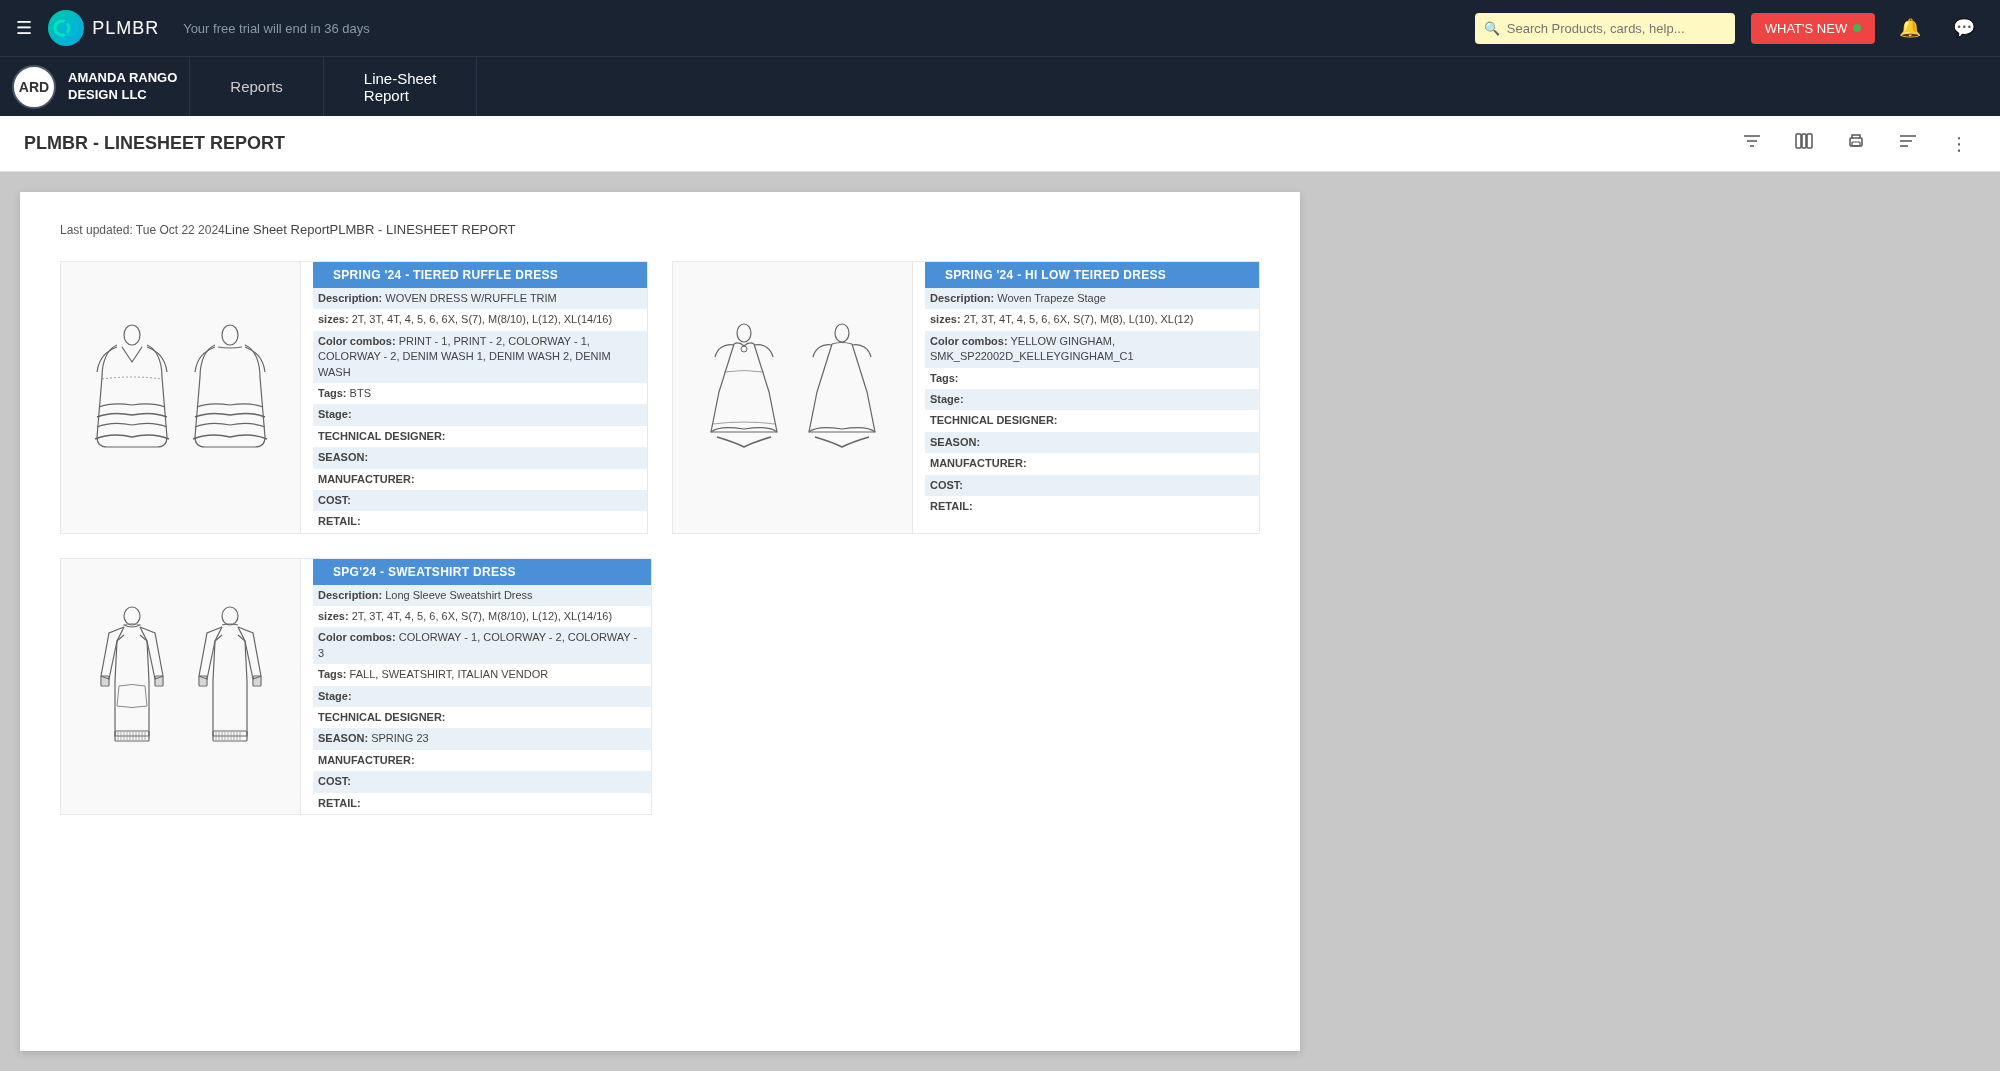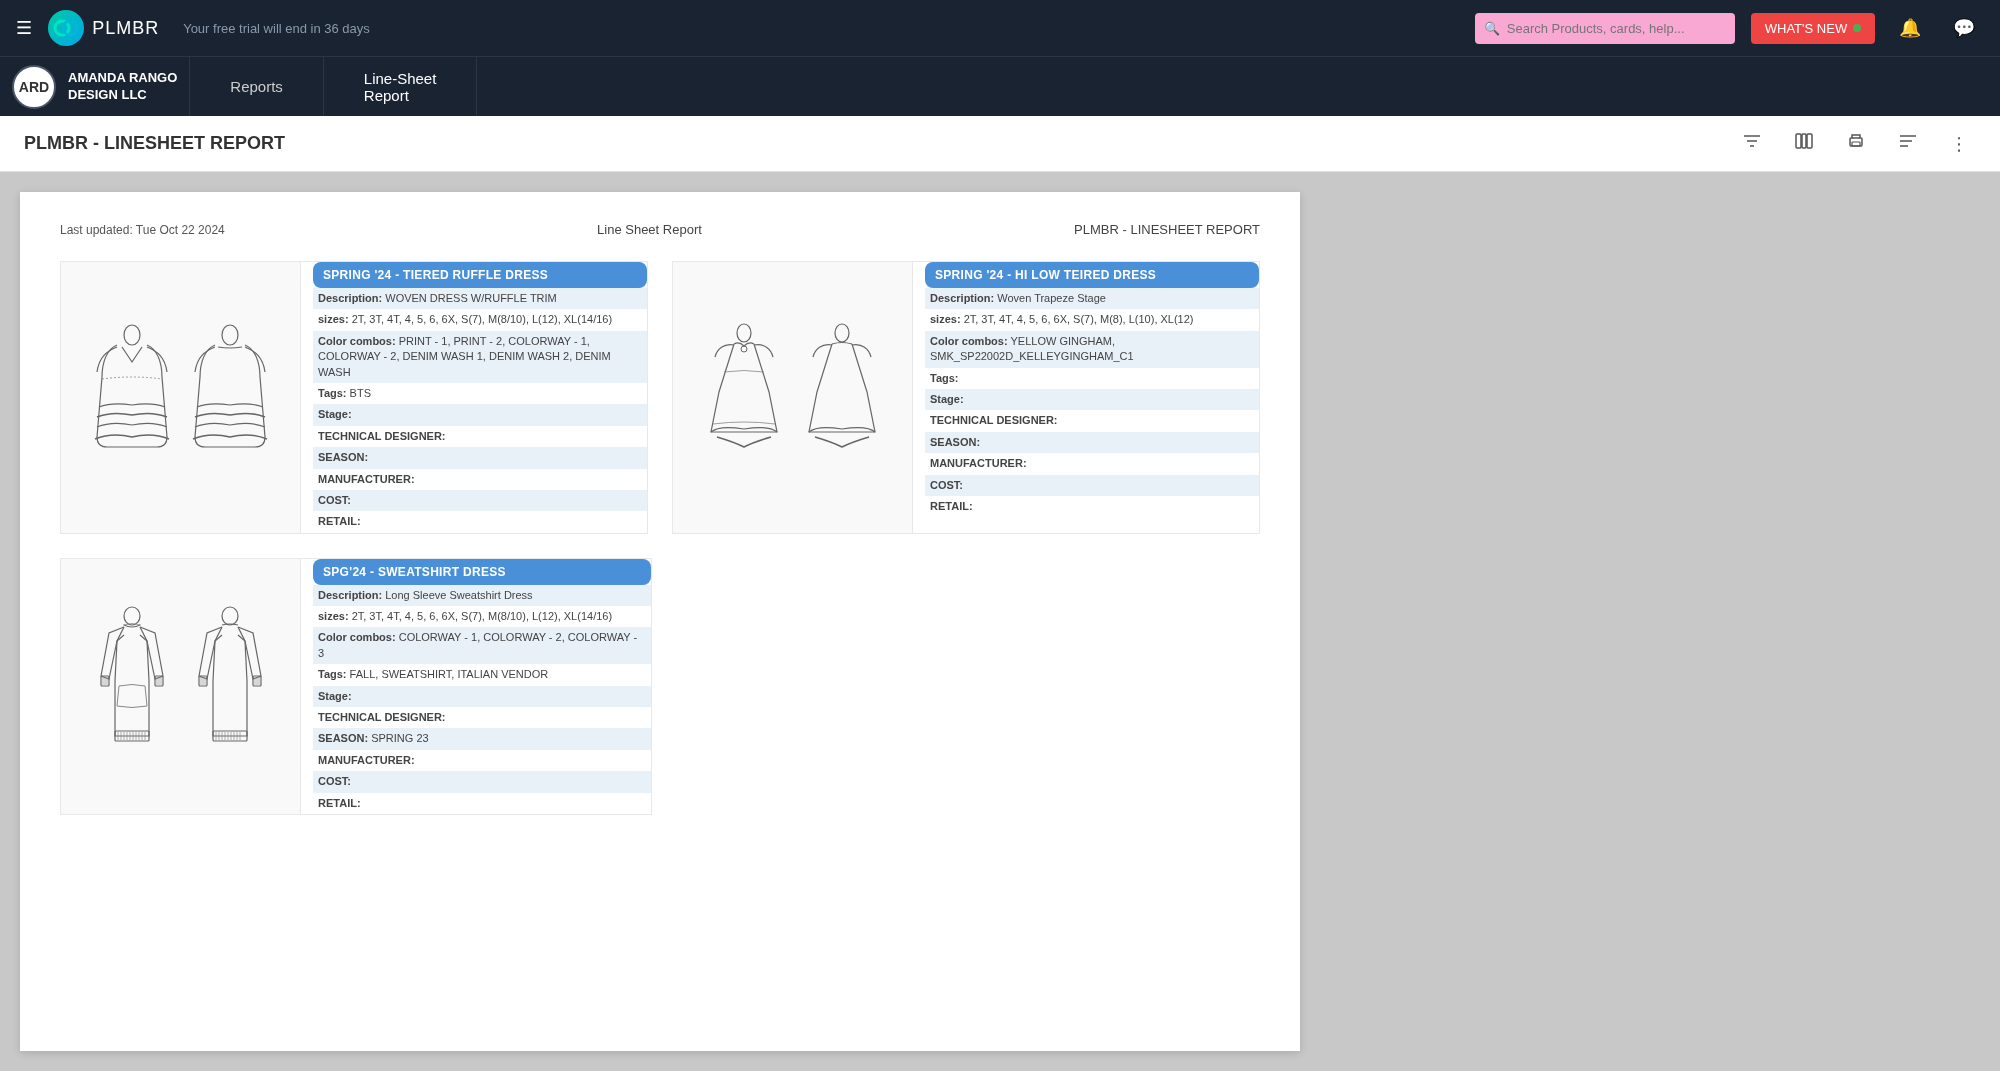--- a/index.html
+++ b/index.html
@@ -21,21 +21,21 @@
       width: 36px; height: 36px;
       background: linear-gradient(135deg, #00c9a7, #00a8e8);
       border-radius: 50%;
       display: flex; align-items: center; justify-content: center;
       font-weight: bold; color: #fff; font-size: 14px;
     }
     .nav-logo-text { color: #fff; font-weight: 400; font-size: 18px; letter-spacing: 1px; }
     .nav-tagline { color: #8899aa; font-size: 13px; margin-left: 8px; }
     .nav-spacer { flex: 1; }
     .nav-search {
-      background: #f9a8d4;
+      background: #fef9c3;
       border: none;
       border-radius: 4px;
       padding: 8px 12px 8px 32px;
       font-size: 13px;
       width: 260px;
       color: #666;
       outline: none;
     }
     .nav-search-wrapper {
       position: relative;
@@ -136,21 +136,20 @@
       background: #fff;
       width: 1280px;
       min-height: 800px;
       padding: 30px 40px;
       box-shadow: 0 2px 8px rgba(0,0,0,0.15);
     }
 
     
     .report-meta-header {
       display: flex;
-      justify-content: space-between;
       align-items: center;
       margin-bottom: 24px;
       font-size: 12px;
       color: #555;
     }
     .report-meta-header .report-title-center {
       font-size: 13px;
       color: #444;
     }
     .report-meta-header .report-title-right {
@@ -181,23 +180,22 @@
       justify-content: center;
       padding: 10px;
       border-right: 1px solid #e8e8e8;
     }
     .product-info { flex: 1; }
     .product-header {
       background: #4a90d9;
       color: #fff;
       font-weight: 700;
       font-size: 12px;
-      padding: 6px 10px;
+      padding: 6px 20px;
       letter-spacing: 0.3px;
-      border-radius: 8px;
     }
     .info-row {
       padding: 3px 5px;
       font-size: 11px;
       color: #444;
       line-height: 1.4;
     }
     .info-row:nth-child(even) { background: #e8f0f8; }
     .info-row:nth-child(odd) { background: #fff; }
     .info-label { font-weight: 600; }

